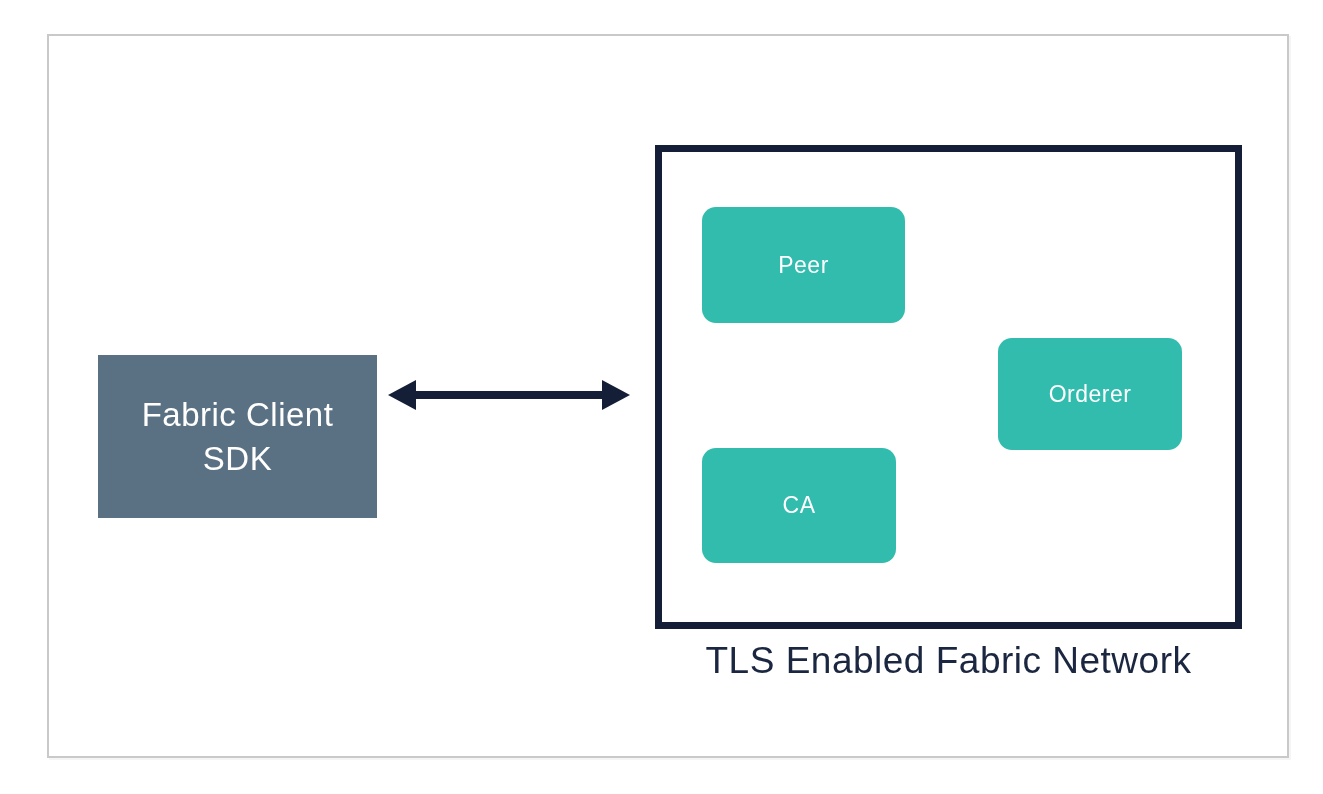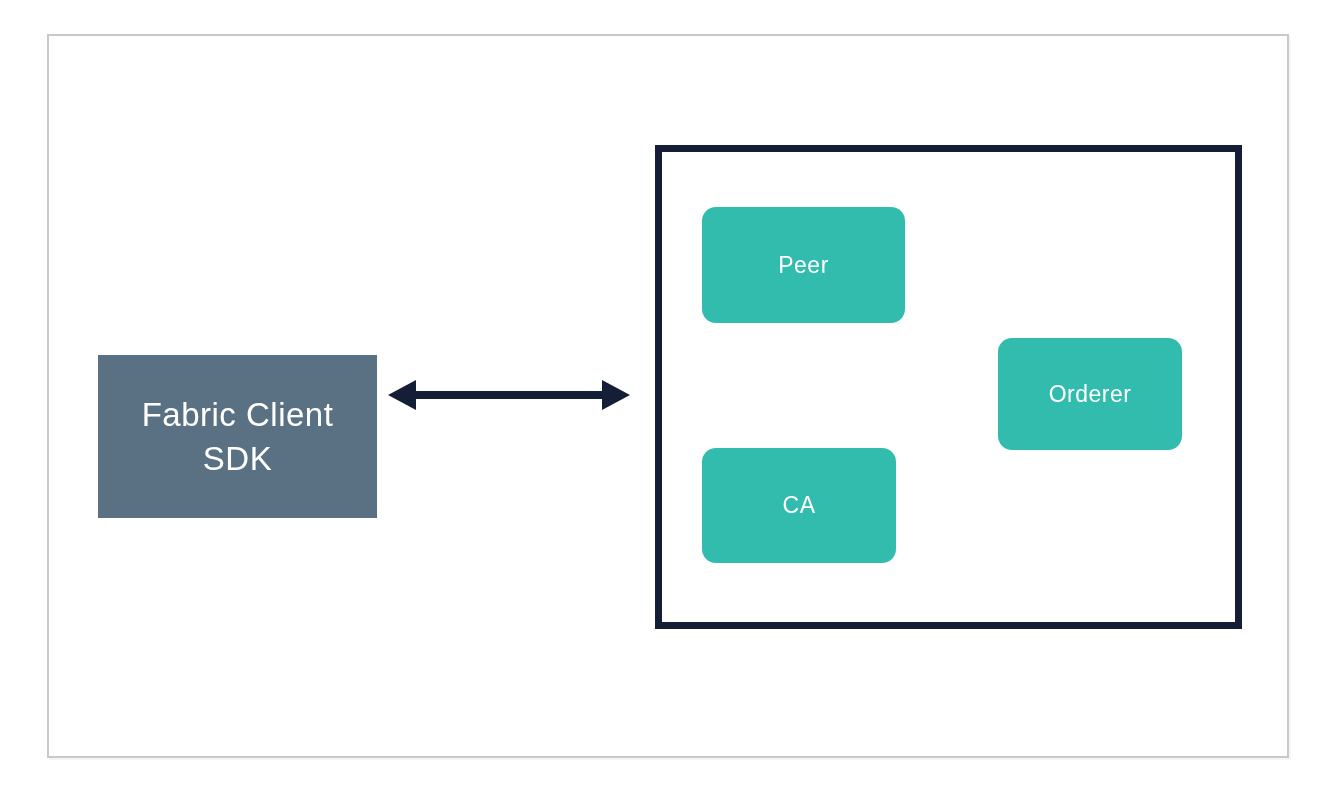--- a/index.html
+++ b/index.html
@@ -82,14 +82,15 @@
   </div>
 
   <div class="node node-orderer">
     <span>Orderer</span>
   </div>
 
   <div class="node node-ca">
     <span>CA</span>
   </div>
 
+  <div class="network-label">TLS Enabled Fabric Network</div>
 
 </div>
 
 </body></html>

